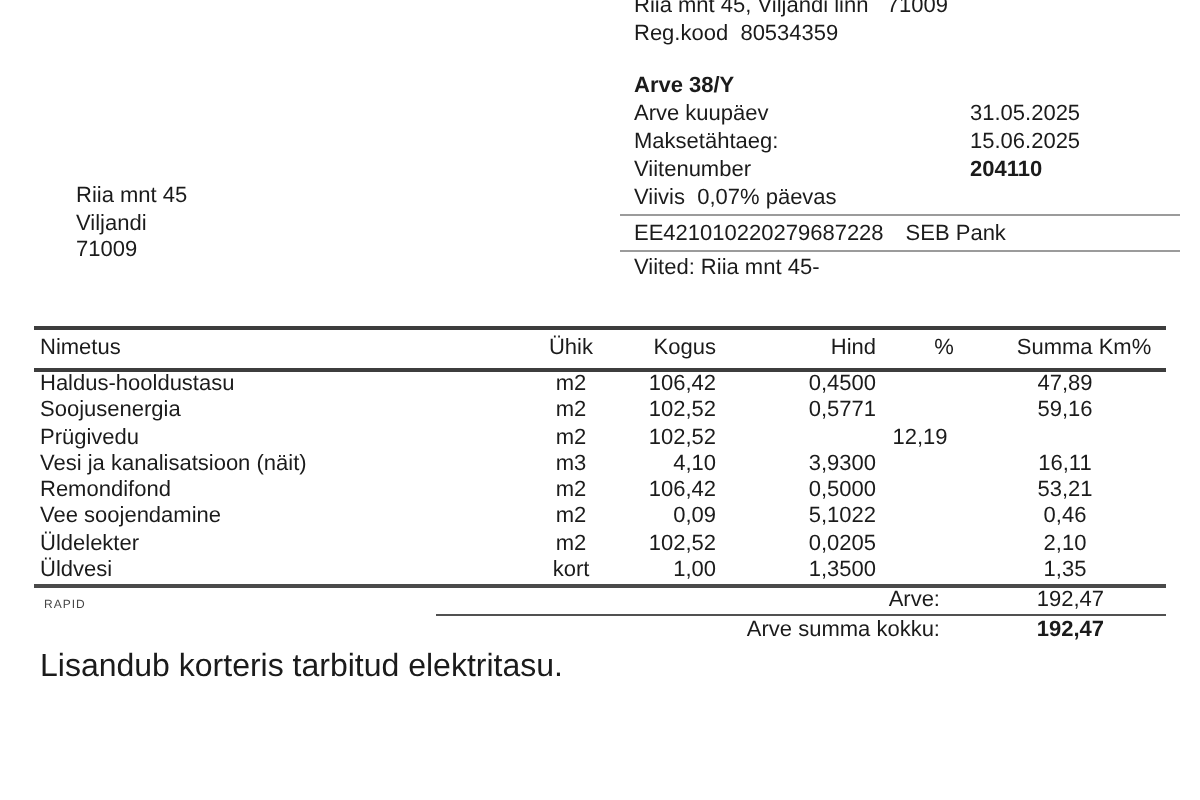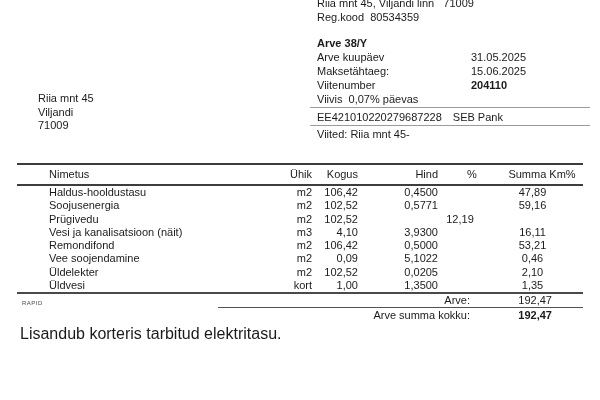--- a/index.html
+++ b/index.html
@@ -15,39 +15,39 @@
   
   .sender{position:absolute;left:317px;top:-4px;line-height:14px;}
 
   
   .recipient{position:absolute;left:38px;top:92px;line-height:13.5px;}
 
   
   .meta{position:absolute;left:317px;top:37px;}
   .meta .title{font-weight:bold;height:14px;}
   .field-row{position:relative;height:14px;}
-  .field-value{position:absolute;left:154px;top:0;text-align:right;}
+  .field-value{position:absolute;left:168px;top:0;text-align:right;}
   .viivis{height:14px;}
 
   .hr-thin{position:absolute;left:310px;width:280px;height:1px;background:#9b9b9b;}
   .hr1{top:107px;}
   .hr2{top:125px;}
   .bank-line{position:absolute;left:317px;top:111px;}
   .bank-name{margin-left:11px;}
   .viited{position:absolute;left:317px;top:128px;}
 
   
   .invtable{position:absolute;left:17px;top:163px;width:566px;}
   .rule{height:2px;background:#3d3d3d;}
   .rule-bottom{height:2px;background:#4a4a4a;}
   .trow{display:grid;grid-template-columns:240px 55px 46px 80px 68px 77px;}
   .thead{height:19px;line-height:19px;}
   .brow{height:13.25px;line-height:13.25px;}
-  .c1{text-align:left;padding-left:3px;margin-left:29px;}
-  .c2{text-align:right;padding-left:2px;}
+  .c1{text-align:left;padding-left:3px;}
+  .c2{text-align:center;padding-left:2px;}
   .c3{text-align:right;}
   .c4{text-align:right;}
   .c5{text-align:center;}
   .c6{text-align:center;padding-right:5px;}
   .brow .c6{padding-right:24px;}
 
   .total-row{position:relative;height:13px;line-height:13px;}
   .total-row2{position:relative;height:14px;line-height:14px;}
   .rapid{position:absolute;left:5px;top:3px;font-size:6px;letter-spacing:.5px;color:#474747;}
   .tl{position:absolute;right:113px;top:0;}

